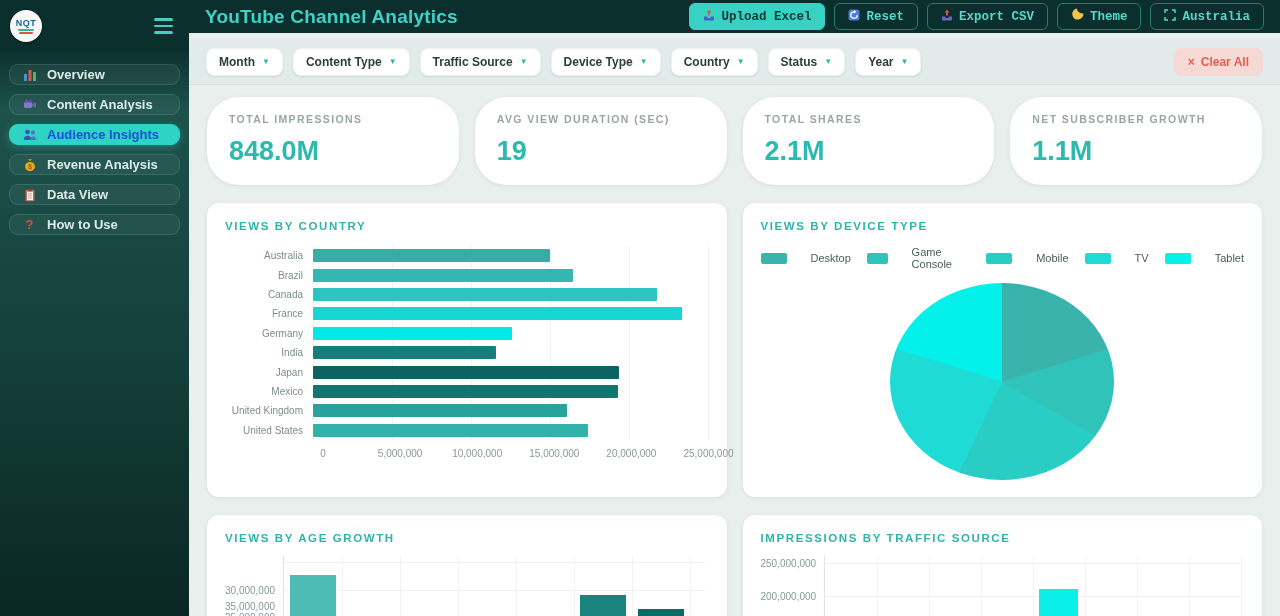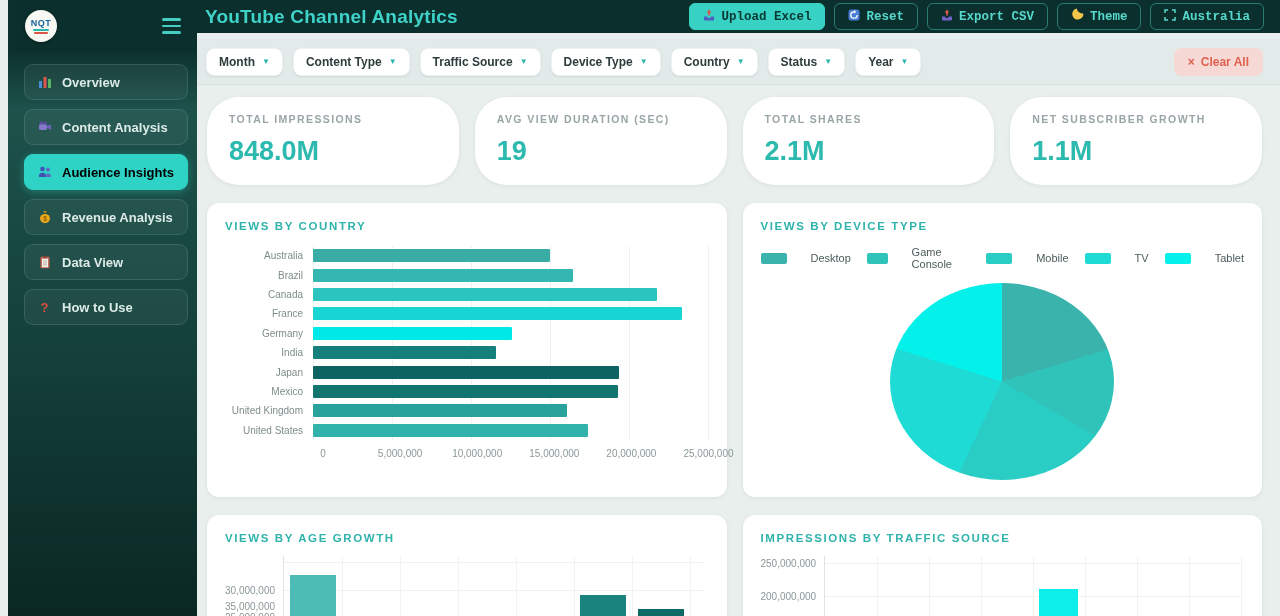--- a/index.html
+++ b/index.html
@@ -1,37 +1,37 @@
 <!DOCTYPE html>
 <html><head>
 <meta charset="utf-8">
 <style>
   * { margin:0; padding:0; box-sizing:border-box; }
   html,body { width:1280px; height:616px; overflow:hidden; background:#e9efed;
               font-family:"Liberation Sans", sans-serif; }
 
   
-  .sidebar { position:fixed; left:8px; top:0; width:189px; height:616px;
+  .sidebar { position:fixed; left:0; top:0; width:189px; height:616px;
     background:linear-gradient(180deg,#0c312d 0px,#0c312d 50px,#1d524b 110px,#143f3a 360px,#0a2723 616px);
-    z-index:5;padding-left:7px; }
+    z-index:5; }
   .sidebar-top { height:52px; display:flex; align-items:center; justify-content:space-between;
     padding:0 16px 0 10px; background:#0b2f2c; }
   .logo { width:32px; height:32px; border-radius:50%; background:#f7f7f3; display:flex;
     flex-direction:column; align-items:center; justify-content:center; box-shadow:0 1px 3px rgba(0,0,0,.4); }
   .logo .logo-txt { font-size:9px; font-weight:bold; color:#14649c; letter-spacing:.5px; line-height:9px; }
   .logo .logo-swoosh { width:16px; height:2px; background:#2bb5ab; border-radius:2px; margin-top:1px; }
   .logo .logo-tag { width:14px; height:2px; background:#d85548; border-radius:2px; margin-top:1px; }
   .hamburger { display:flex; flex-direction:column; gap:4px; cursor:pointer; }
   .hamburger span { width:19px; height:2.5px; background:#46cec2; border-radius:2px; }
 
   nav { margin-top:12px; }
-  .nav-item { display:flex; align-items:center; gap:10px; margin:0 9px 9px 9px; height:36px;
+  .nav-item { display:flex; align-items:center; gap:10px; margin:0 9px 9px 9px; height:21px;
     padding:0 12px; border-radius:9px; background:rgba(255,255,255,0.05);
     border:1px solid rgba(170,225,215,0.16); color:#dcebe8; font-size:13px; font-weight:600; cursor:pointer; }
-  .nav-item.active { background:#2ed3c6; border-color:#2ed3c6; color:#000000; font-weight:bold;
+  .nav-item.active { background:#2ed3c6; border-color:#2ed3c6; color:#1d4ed8; font-weight:bold;
     box-shadow:0 2px 8px rgba(46,211,198,.35);text-align:right; }
   .nav-icon { width:15px; height:15px; display:inline-flex; align-items:center; justify-content:center; flex:none; }
   .q-icon { color:#e04b3f; font-weight:bold; font-size:13px; }
 
   
   .topbar { position:fixed; left:189px; right:0; top:0; height:33px; background:#0b2f2c;
     display:flex; align-items:center; padding:0 16px; z-index:4; }
   .page-title { font-size:19px; font-weight:bold; color:#3ed2c8; letter-spacing:.2px; }
   .actions { margin-left:auto; display:flex; gap:9px;font-family:Liberation Mono, monospace; }
   .btn { height:27px; display:inline-flex; align-items:center; gap:6px; padding:0 13px;

